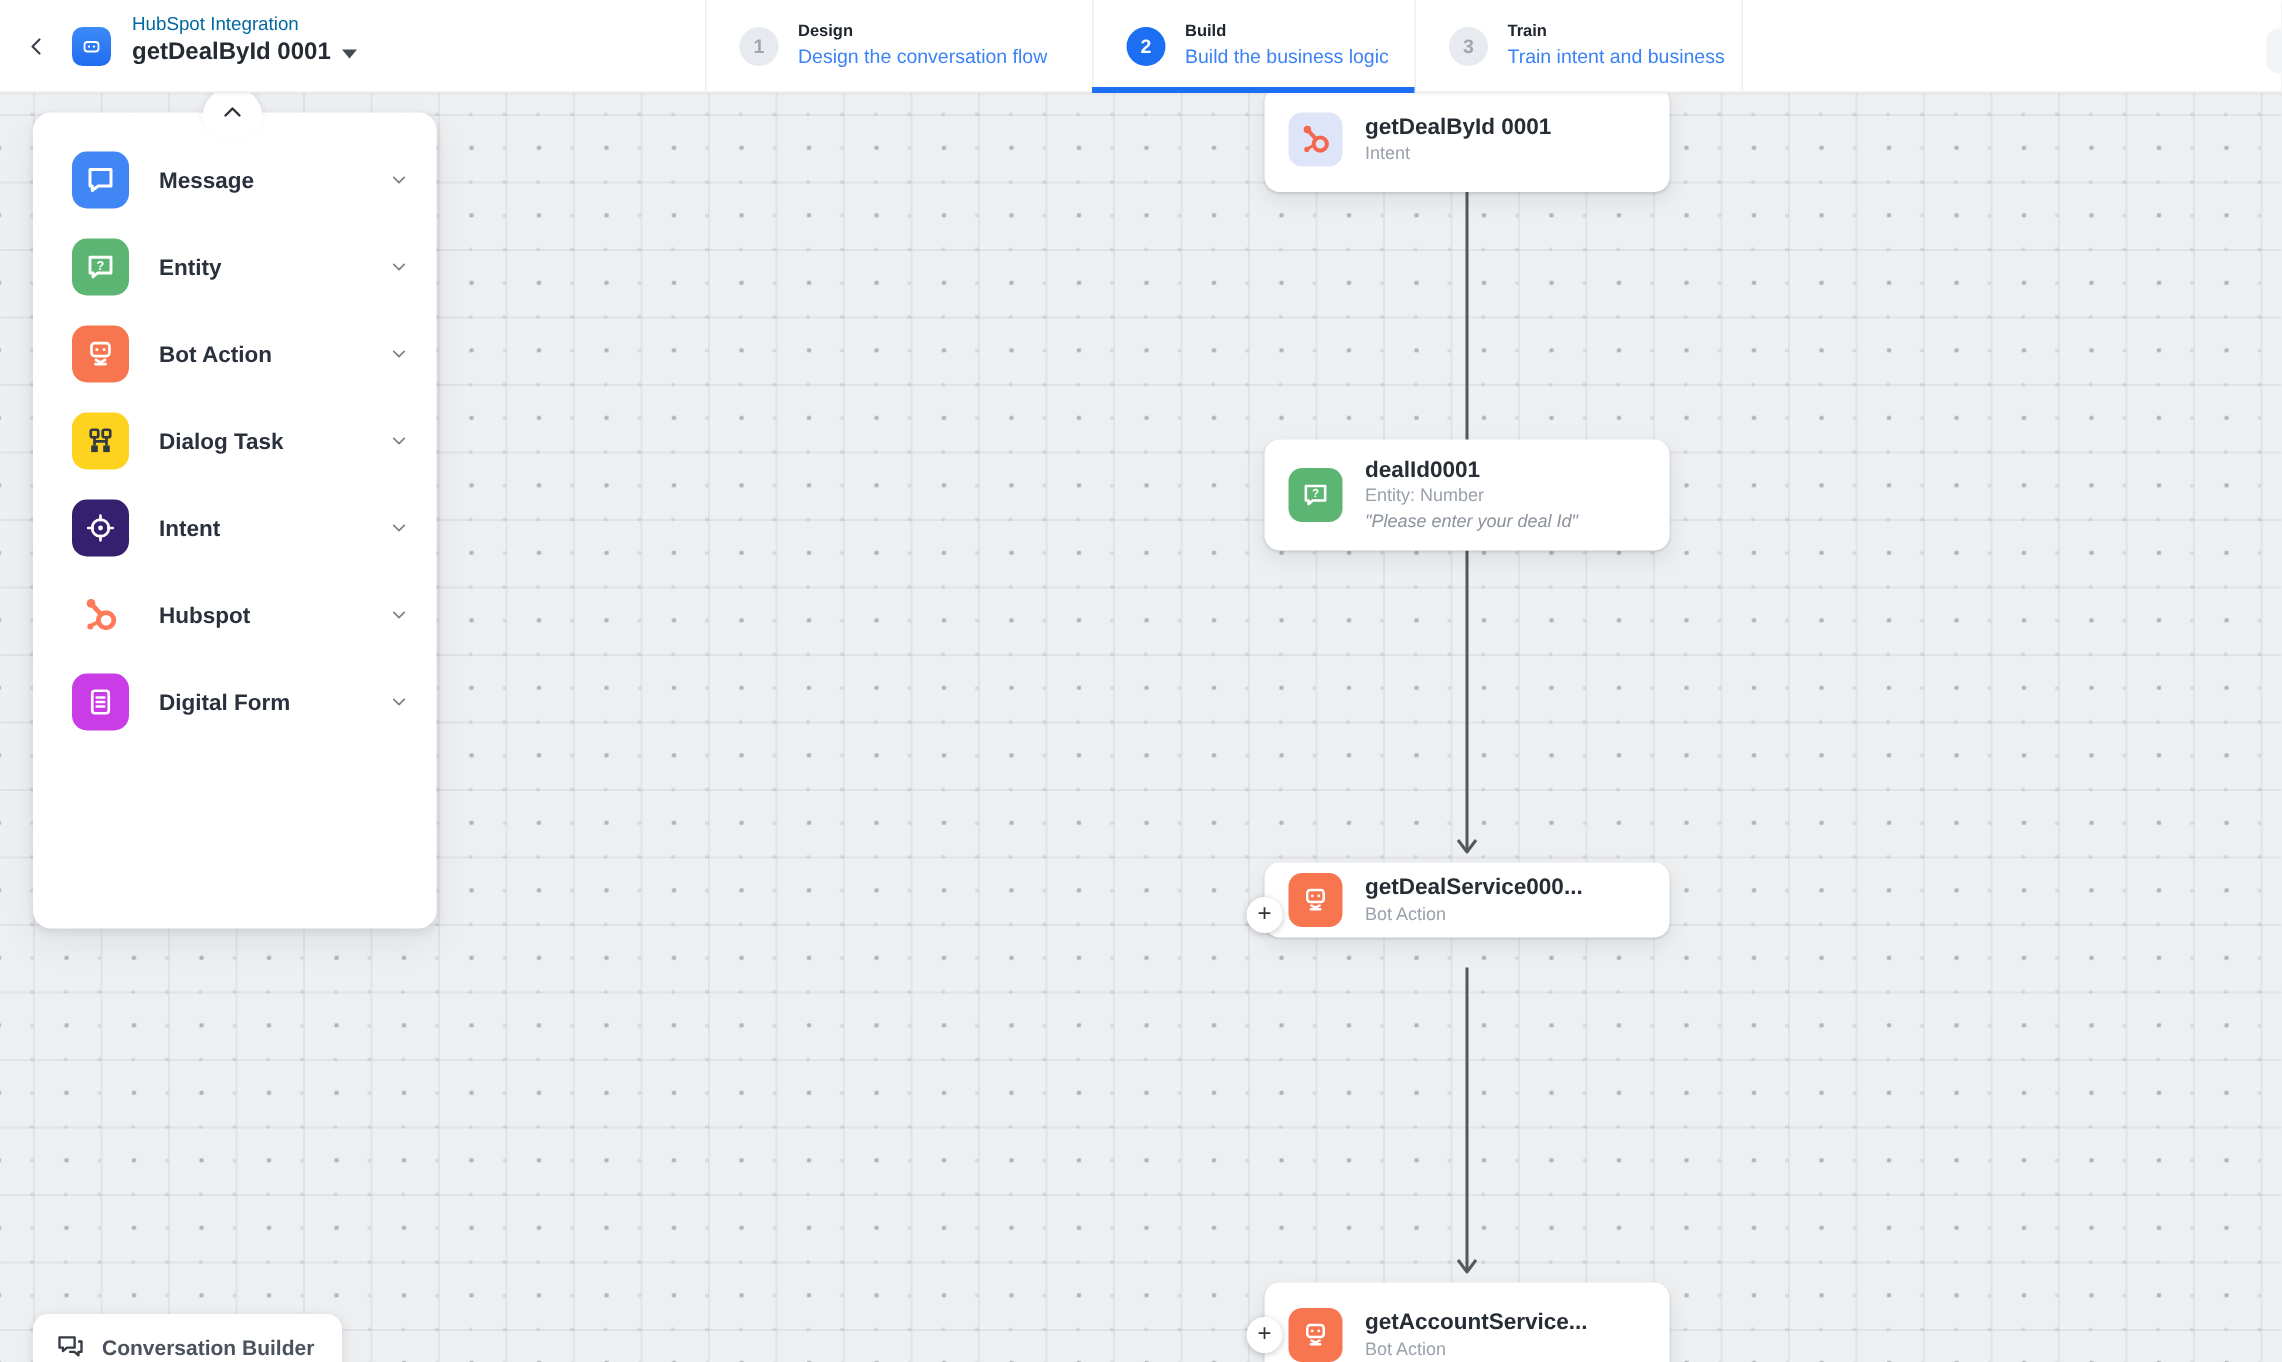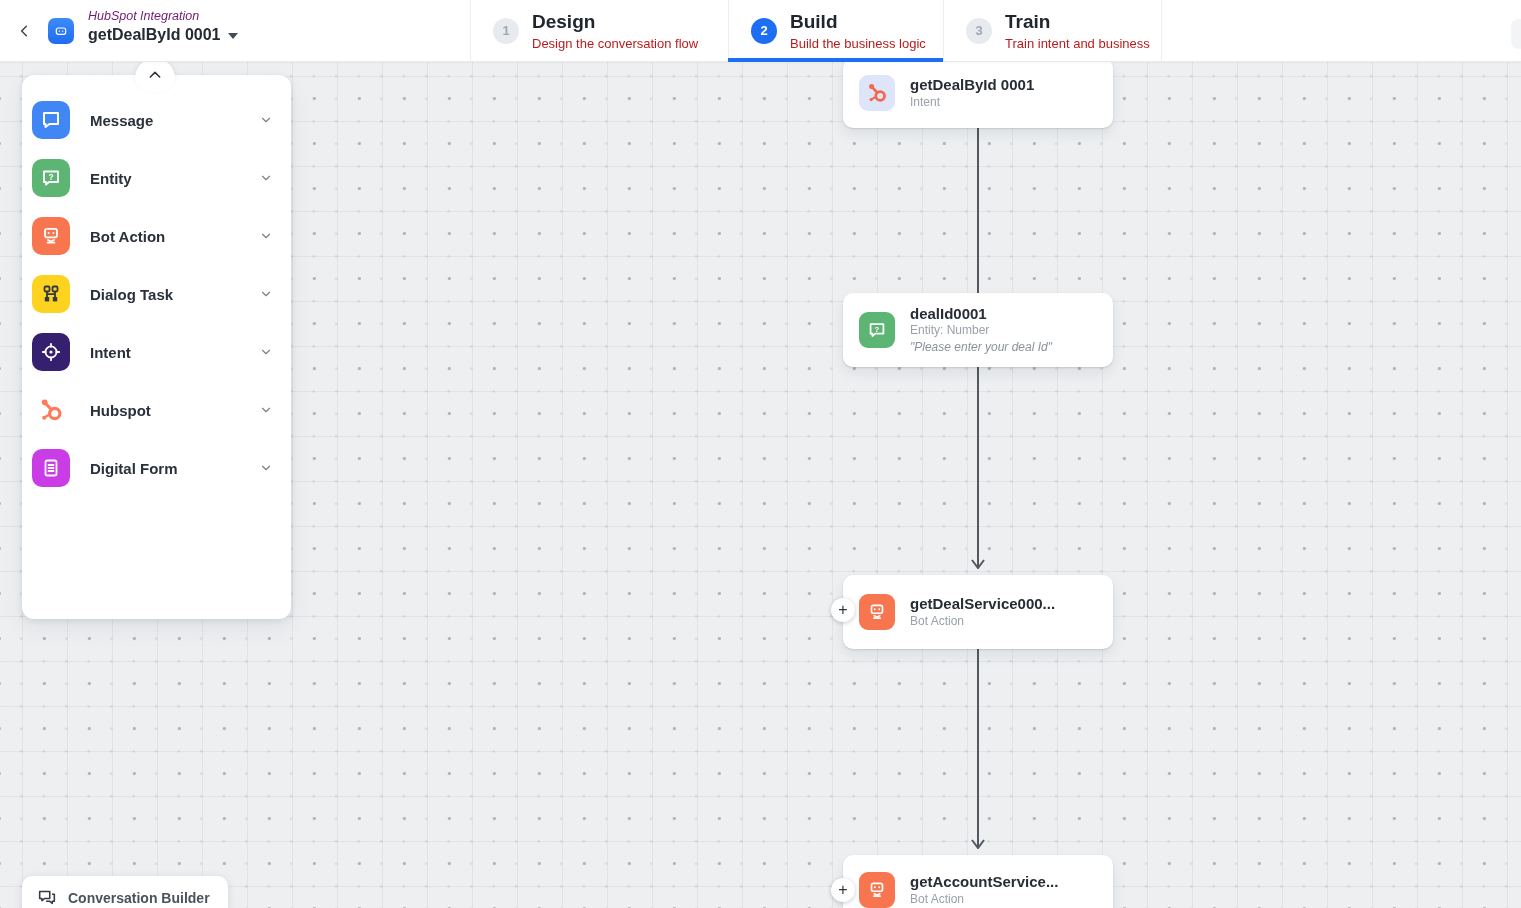--- a/index.html
+++ b/index.html
@@ -9,35 +9,35 @@
   
   .header { position:absolute; top:0; left:0; width:1521px; height:62px;
     background:#fff; border-bottom:1px solid #e7e9ec; z-index:20;
     box-shadow:0 1px 2px rgba(0,0,0,.04); }
   .back-btn { position:absolute; left:12px; top:18px; width:26px; height:26px;
     display:flex; align-items:center; justify-content:center; cursor:pointer; color:#3c434c; }
   .app-icon { position:absolute; left:48px; top:18px; width:26px; height:26px;
     border-radius:7px; background:linear-gradient(180deg,#3d8bf8,#1f6cf0);
     display:flex; align-items:center; justify-content:center; }
   .title-block { position:absolute; left:88px; top:9px; line-height:1.25; }
-  .breadcrumb { font-size:12.5px; color:#701a75;font-style:italic; }
+  .breadcrumb { font-size:12.5px; color:#0369a1; }
   .bot-title { font-size:16px; font-weight:700; color:#252b33; display:flex; align-items:center; gap:7px; }
   .caret-down { width:0; height:0; border-left:5px solid transparent; border-right:5px solid transparent;
     border-top:6px solid #454b54; display:inline-block; margin-top:3px; }
 
   .step { position:absolute; top:0; height:61px; display:flex; align-items:center;
     gap:13px; border-left:1px solid #eceef1; padding-left:22px; }
   .step-design { left:470px; width:258px; }
   .step-build  { left:728px; width:215px; }
   .step-train  { left:943px; width:219px; border-right:1px solid #eceef1; }
   .step-num { width:26px; height:26px; border-radius:50%; background:#e7eaee; color:#a0a7b1;
     font-size:13px; font-weight:700; display:flex; align-items:center; justify-content:center; flex:0 0 26px; }
   .step.active .step-num { background:#1c6ef2; color:#fff; }
-  .step-label { font-size:19px; font-weight:700; color:#20262e; line-height:1.35; }
-  .step-desc { font-size:13px; color:#b91c1c; line-height:1.35; }
+  .step-label { font-size:11px; font-weight:700; color:#20262e; line-height:1.35; }
+  .step-desc { font-size:13px; color:#3b82f6; line-height:1.35; }
   .active-bar { position:absolute; left:728px; top:58px; width:215px; height:4px; background:#1c6ef2; }
   .header-edge-pill { position:absolute; right:-8px; top:19px; width:18px; height:30px;
     border-radius:8px; background:#f2f4f6; }
 
   
   .canvas { position:absolute; top:62px; left:0; width:1521px; height:846px;
     background-color:#edeff1;
     background-image:
       radial-gradient(circle, rgba(110,116,125,.40) 1.3px, transparent 1.7px),
       radial-gradient(circle, rgba(110,116,125,.16) 1.1px, transparent 1.5px),
@@ -69,21 +69,21 @@
   .bg-orange { background:#f7764f; }
 
   
   .palette { position:absolute; left:22px; top:75px; width:269px; height:544px; z-index:10;
     background:#fff; border-radius:12px; box-shadow:0 2px 6px rgba(30,35,45,.10), 0 10px 24px rgba(30,35,45,.06);
     padding-top:16px; }
   .collapse-btn { position:absolute; left:113px; top:-17px; width:40px; height:34px;
     background:#fff; border-radius:50% 50% 50% 50% / 60% 60% 40% 40%;
     box-shadow:0 -2px 5px rgba(30,35,45,.08); display:flex; align-items:center; justify-content:center;
     cursor:pointer; }
-  .palette-item { height:58px; display:flex; align-items:center; padding:0 18px 0 10px;
+  .palette-item { height:58px; display:flex; align-items:center; padding:0 18px 0 26px;
     gap:20px; cursor:pointer; }
   .p-icon { width:38px; height:38px; border-radius:10px; flex:0 0 38px;
     display:flex; align-items:center; justify-content:center; }
   .p-label { font-size:15px; font-weight:700; color:#2a313c; flex:1; }
   .p-chev { color:#7a828c; display:flex; }
   .c-message{background:#4186f5;} .c-entity{background:#5cb573;} .c-confirm{background:#41758d;}
   .c-botaction{background:#f7764f;} .c-dialog{background:#fdd320;} .c-intent{background:#34206e;}
   .c-agent{background:#9b6e42;} .c-form{background:#c93ce6;} .c-hubspot{background:transparent;}
 
   
@@ -136,21 +136,21 @@
         <text x="12" y="13.8" font-size="8.5" font-weight="bold" fill="#fff" text-anchor="middle" font-family="Liberation Sans, sans-serif">?</text>
       </svg>
     </div>
     <div>
       <div class="node-title">dealId0001</div>
       <div class="node-sub">Entity: Number</div>
       <div class="node-quote">"Please enter your deal Id"</div>
     </div>
   </div>
 
-  <div class="node" style="top:513px; height:74px;">
+  <div class="node" style="top:513px; height:50px;">
     <div class="node-icon bg-orange">
       <svg width="22" height="22" viewBox="0 0 24 24">
         <rect x="6" y="4.8" width="12" height="8.6" rx="2.2" fill="none" stroke="#fff" stroke-width="1.8"></rect>
         <circle cx="9.6" cy="9" r="1" fill="#fff"></circle>
           <circle cx="14.4" cy="9" r="1" fill="#fff"></circle>
         <path d="M9 16l3 1.6 3-1.6" fill="none" stroke="#fff" stroke-width="1.8" stroke-linecap="round" stroke-linejoin="round"></path>
         <path d="M8.6 18.7h6.8" stroke="#fff" stroke-width="1.8" stroke-linecap="round"></path>
       </svg>
     </div>
     <div>

